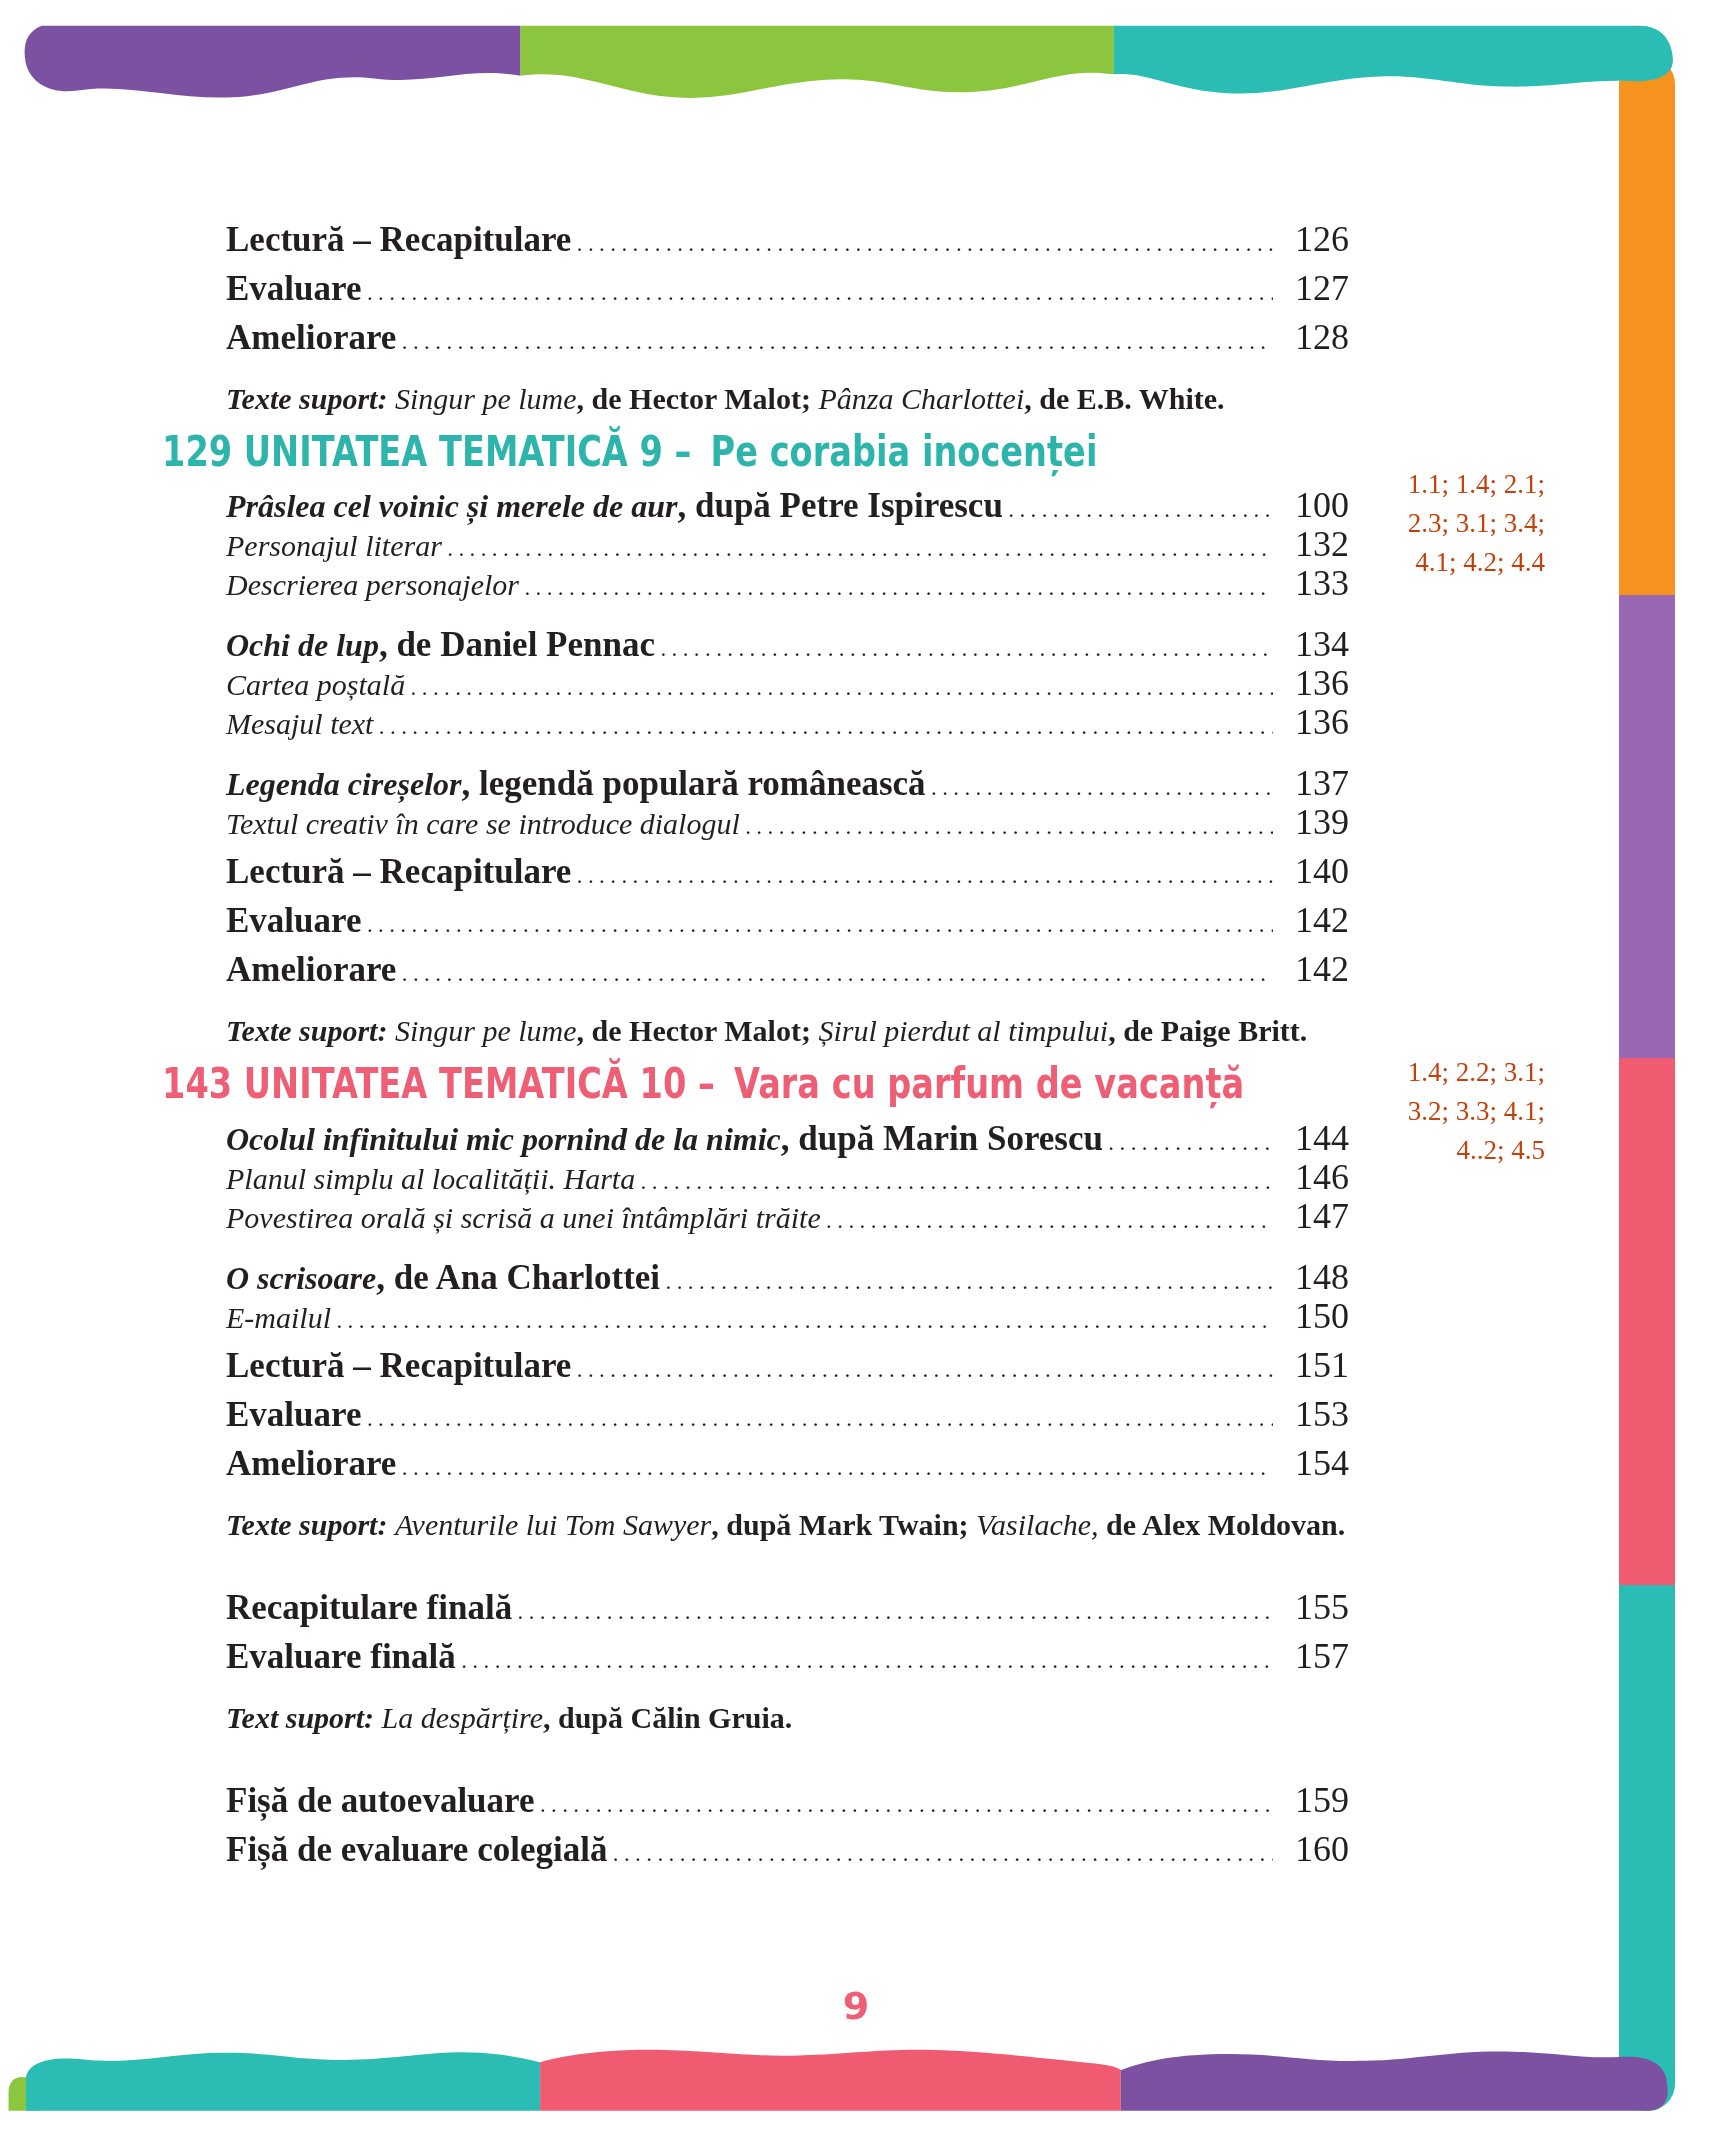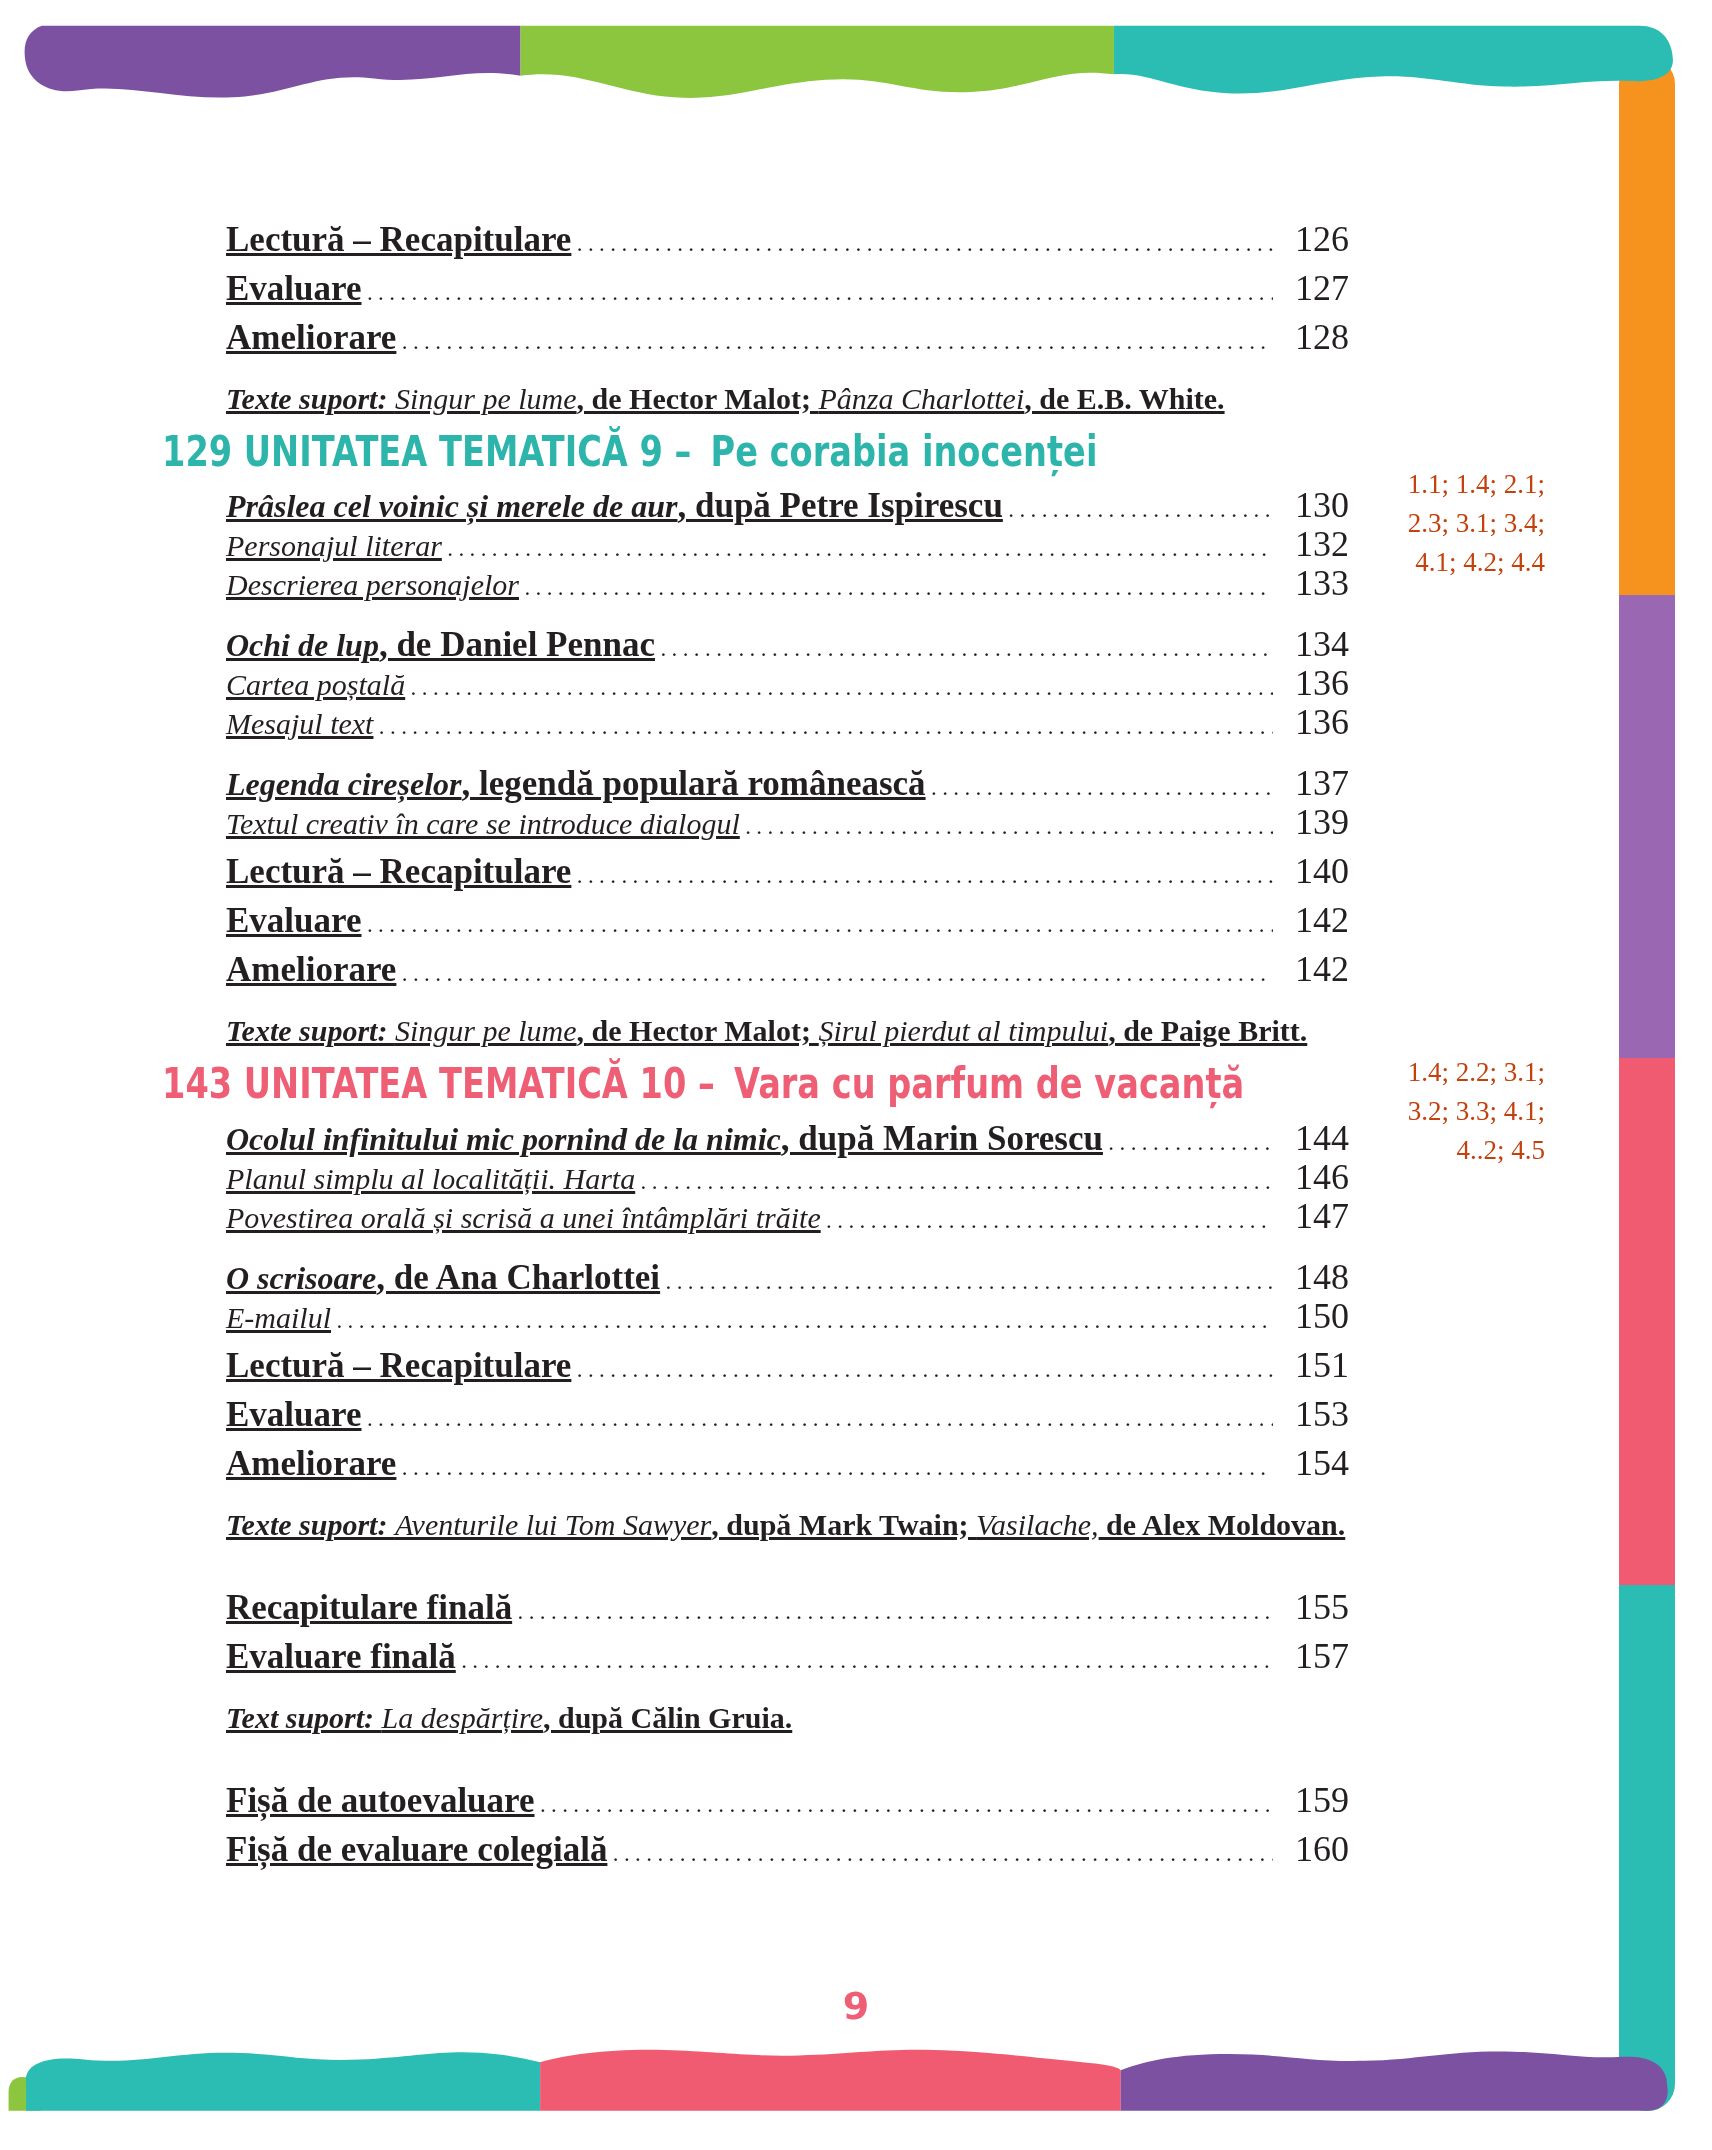--- a/index.html
+++ b/index.html
@@ -9,21 +9,21 @@
   .band{position:absolute;left:0;width:1712px;pointer-events:none;}
   .band.top{top:0;height:115px;z-index:2;}
   .band.bottom{top:2042px;height:109px;z-index:2;}
   .right-bar{position:absolute;left:1619px;top:57px;width:56px;height:2054px;
              border-radius:27px;overflow:hidden;z-index:1;}
   .right-bar .seg{width:100%;}
   
   .content{position:absolute;left:162px;top:220px;width:1187px;z-index:3;}
   .row{display:flex;align-items:baseline;height:39px;line-height:39px;padding-left:64px;}
   .row.sup{padding-left:64px;}
-  .t{white-space:pre;text-decoration:underline;}
+  .t{white-space:pre;}
   .b{font-weight:bold;font-size:35px;}
   .i{font-style:italic;font-size:30px;}
   .bi{font-weight:bold;font-style:italic;font-size:32px;}
   .sup .b,.sup .i,.sup .bi{font-size:30px;}
   .dots{flex:1 1 auto;min-width:0;overflow:hidden;white-space:nowrap;margin:0 9.4px 0 5.4px;}
   .dots::after{font-size:23px;letter-spacing:5.4px;color:#231f20;
     content:"..................................................................................................................................................................................................................................................................";}
   .num{font-size:36px;min-width:67px;text-align:right;flex:0 0 auto;}.mt9{margin-top:22px}.mt15{margin-top:10px}.mt65{margin-top:44px}
   .unit-heading{height:61px;line-height:61px;margin:2.7px 0 4.7px 0;white-space:nowrap;
     font-family:"DejaVu Sans",sans-serif;font-weight:800;font-size:42px;
@@ -99,21 +99,21 @@
         <span class="t b">, de E.B. White.</span>
     </div>
 
     <div class="unit-heading teal">
       <span class="uh-main">129 UNITATEA TEMATICĂ 9 –</span><span class="uh-sub">Pe corabia inocenței</span>
     </div>
     <div class="row">
       <span class="t bi">Prâslea cel voinic și merele de aur</span>
         <span class="t b">, după Petre Ispirescu</span>
       <span class="dots"></span>
-      <span class="num">130</span>
+      <span class="num">100</span>
     </div>
     <div class="row">
       <span class="t i">Personajul literar</span>
       <span class="dots"></span>
       <span class="num">132</span>
     </div>
     <div class="row">
       <span class="t i">Descrierea personajelor</span>
       <span class="dots"></span>
       <span class="num">133</span>

